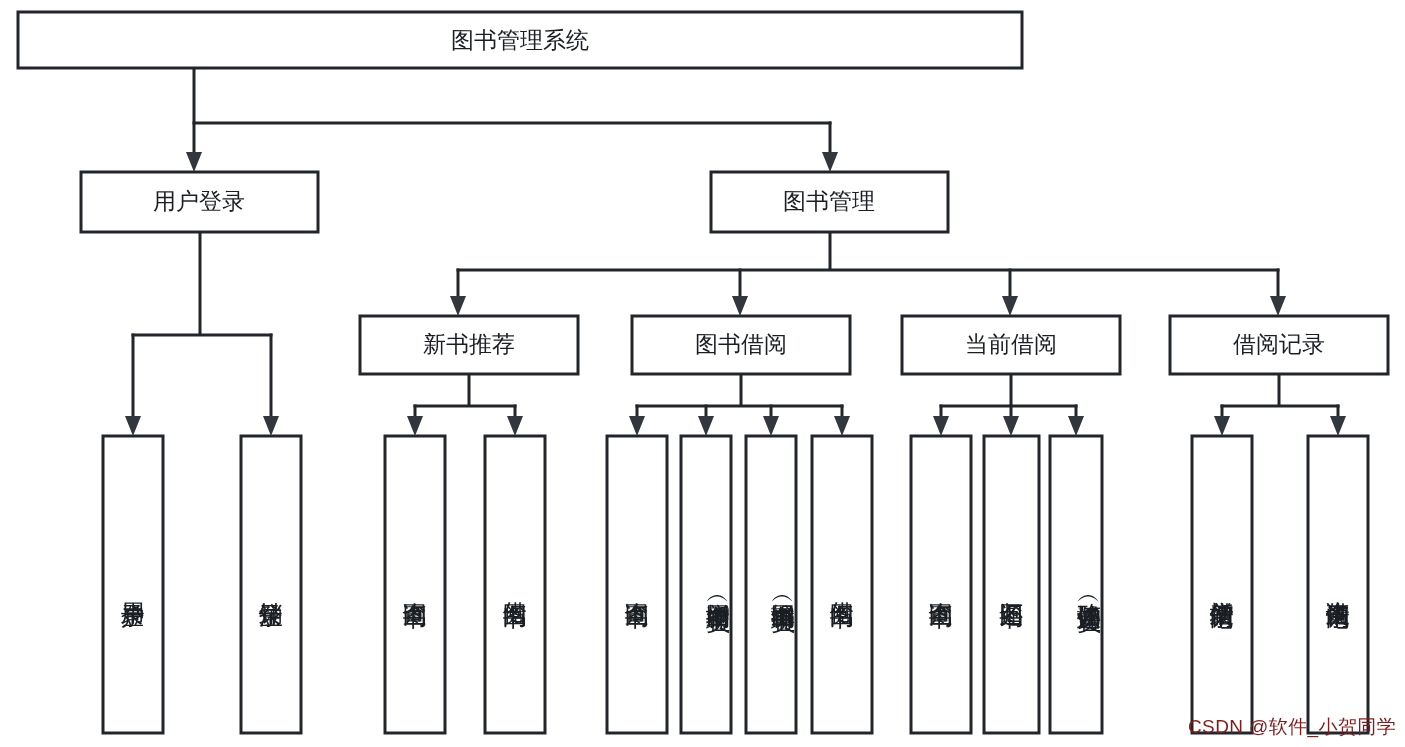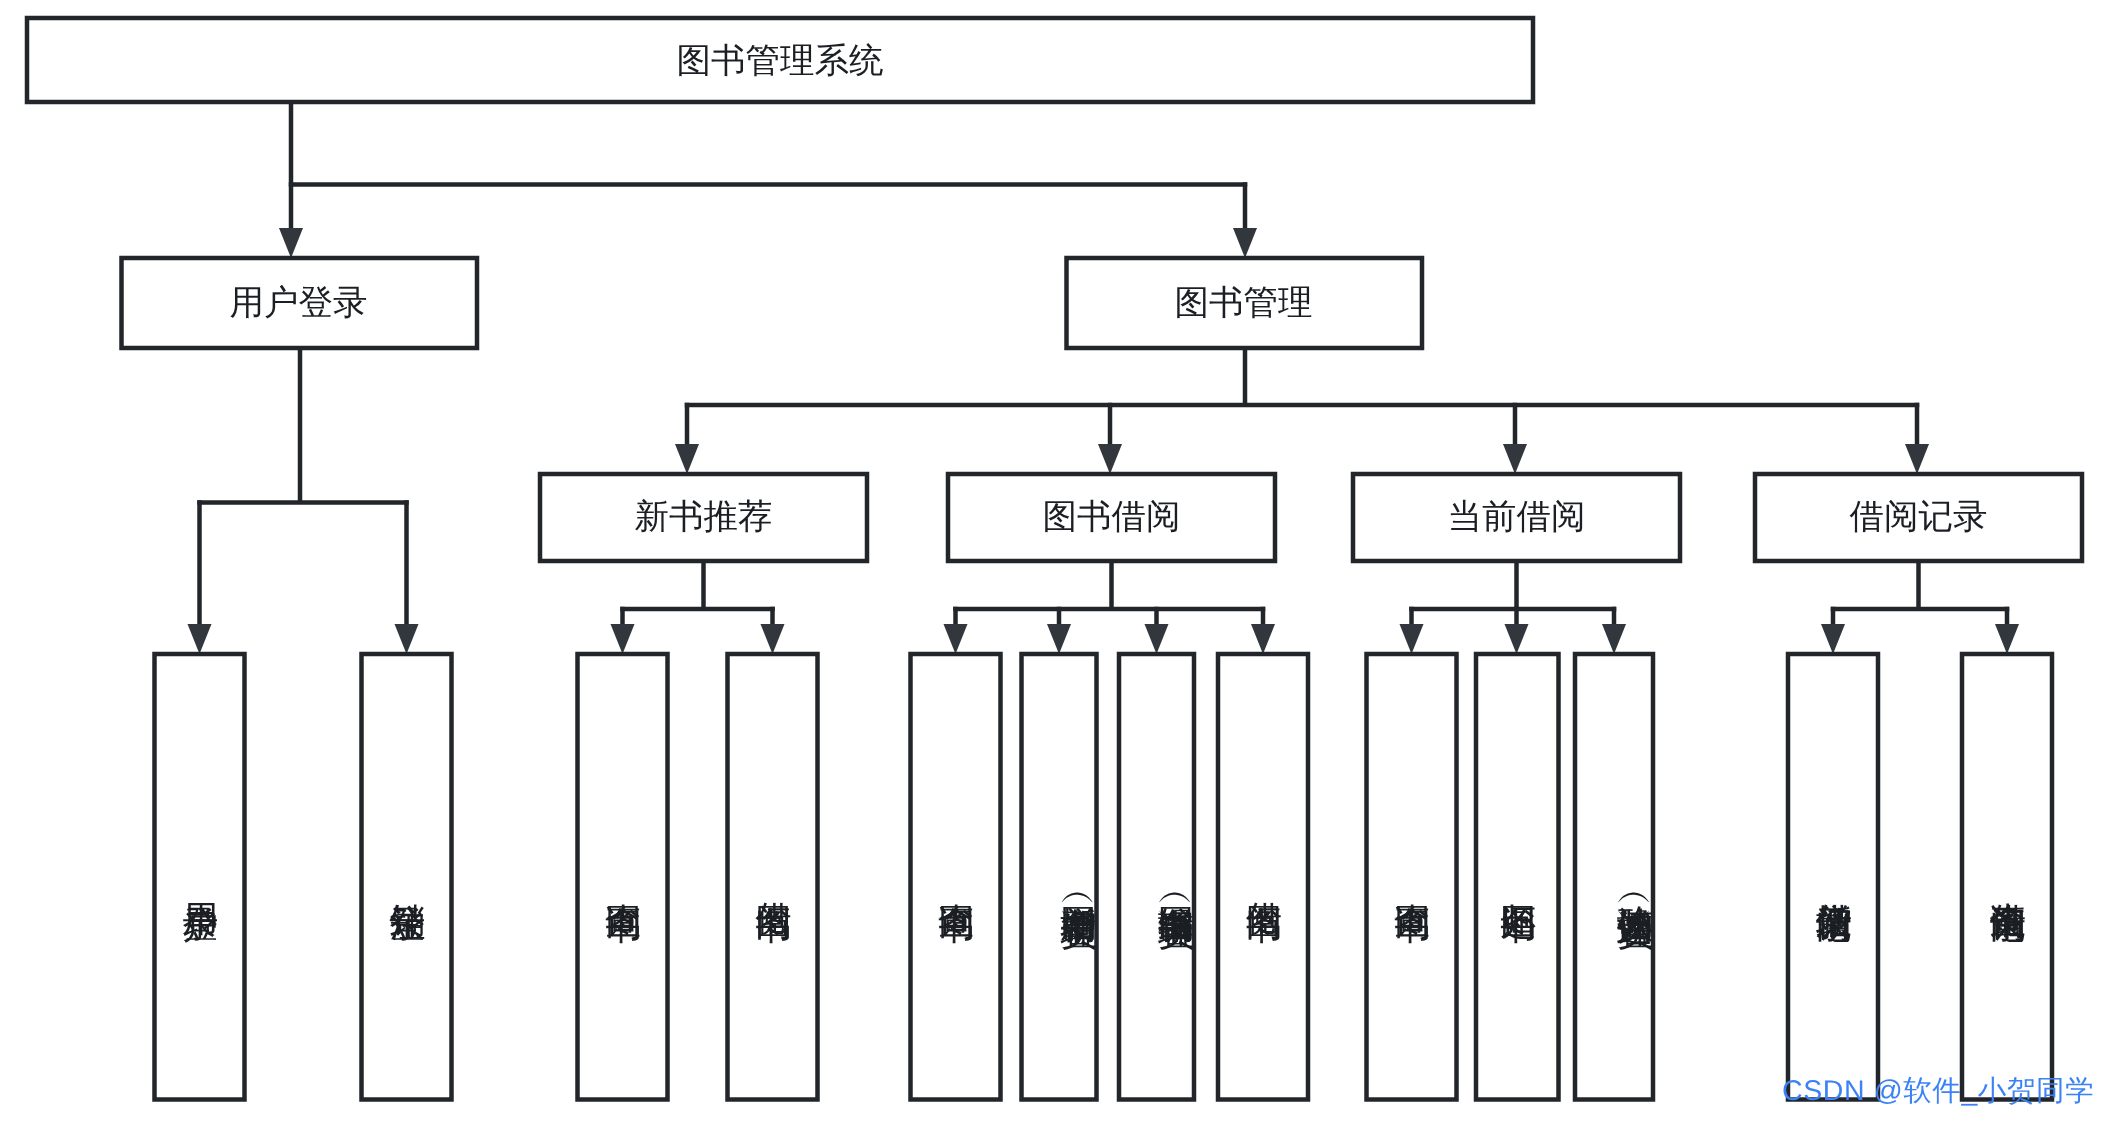--- a/index.html
+++ b/index.html
@@ -68,21 +68,21 @@
   }
   .vlabel.centered {
     align-items: center;
   }
   .watermark {
     position: absolute;
     left: 1188px;
     top: 714px;
     font-family: "Liberation Sans", "DejaVu Sans", sans-serif;
     font-size: 19px;
-    color: #3b82f6;
+    color: #7f1d1d;
     white-space: nowrap;
     letter-spacing: 0.4px;
   }
 </style>
 </head>
 <body>
 
 <div id="diagram-root">
 
   <svg id="flow" viewBox="0 0 1405 747">

